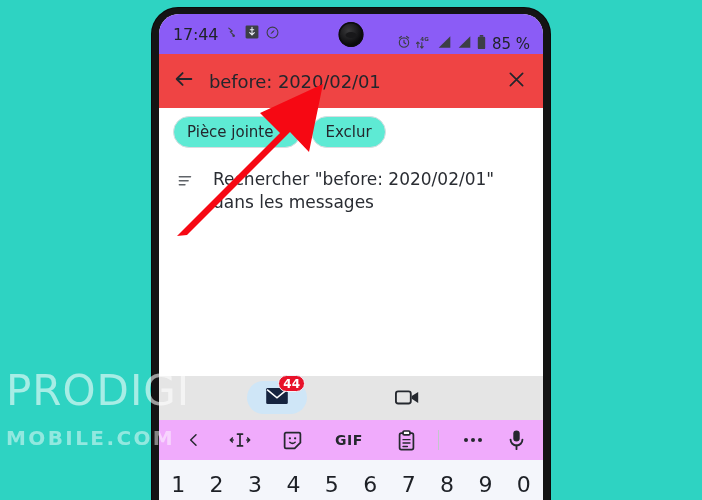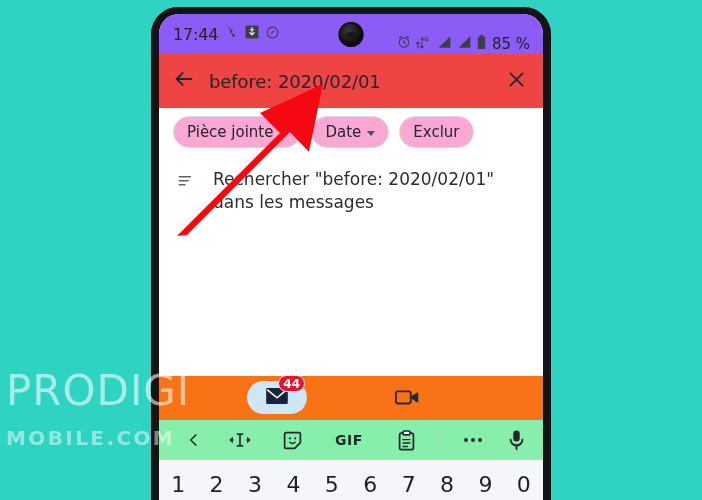--- a/index.html
+++ b/index.html
@@ -128,21 +128,21 @@
     gap: 10px;
     padding: 0 0 0 14px;
     overflow: hidden;
     white-space: nowrap;
   }
   .chip {
     flex: 0 0 auto;
     height: 32px;
     border: 1px solid #dadce0;
     border-radius: 16px;
-    background: #f9a8d4;
+    background: #5eead4;
     display: flex;
     align-items: center;
     gap: 6px;
     padding: 0 13px;
     font-size: 15px;
     color: #24272d;
     font-family: "DejaVu Sans", sans-serif;
   }
   .caret {
     width: 0; height: 0;
@@ -165,21 +165,21 @@
     line-height: 1.33;
     color: #2a2d33;
     font-family: "DejaVu Sans", sans-serif;
     max-width: 290px;
   }
   #body-fill { background: #fff; flex: 1; }
 
   
   #kb-strip {
     height: 44px;
-    background: #f97316;
+    background: #e5e5e5;
     display: flex;
     align-items: center;
     position: relative;
   }
   #mail-pill {
     position: absolute;
     left: 88px; top: 5px;
     width: 60px; height: 33px;
     border-radius: 17px;
     background: #cfe6f7;
@@ -201,21 +201,21 @@
     align-items: center;
     justify-content: center;
     font-family: "DejaVu Sans", sans-serif;
     border: 1.5px solid #f2f4fa;
   }
   #video-ico { position: absolute; left: 236px; top: 11px; }
 
   
   #kb-toolbar {
     height: 40px;
-    background: #86efac;
+    background: #f0abfc;
     display: flex;
     align-items: center;
     padding: 0 13px;
   }
   .tb-item {
     display: flex;
     align-items: center;
     justify-content: center;
   }
   .tb-sep {
@@ -354,24 +354,20 @@
             </svg>
         </span>
       </div>
 
       <div id="chiprow">
         <div class="chip">
           <span>Pièce jointe</span>
           <span class="caret"></span>
         </div>
         <div class="chip">
-          <span>Date</span>
-          <span class="caret"></span>
-        </div>
-        <div class="chip">
           <span>Exclur</span>
         </div>
       </div>
 
       <div id="suggestion">
         <span style="margin-top:4px">
           <svg width="19" height="19" viewBox="0 0 24 24">
               <path d="M3 6 H17 M3 11 H14 M3 16 H10" stroke="#5f6368" stroke-width="2" stroke-linecap="round"></path>
             </svg>
         </span>

